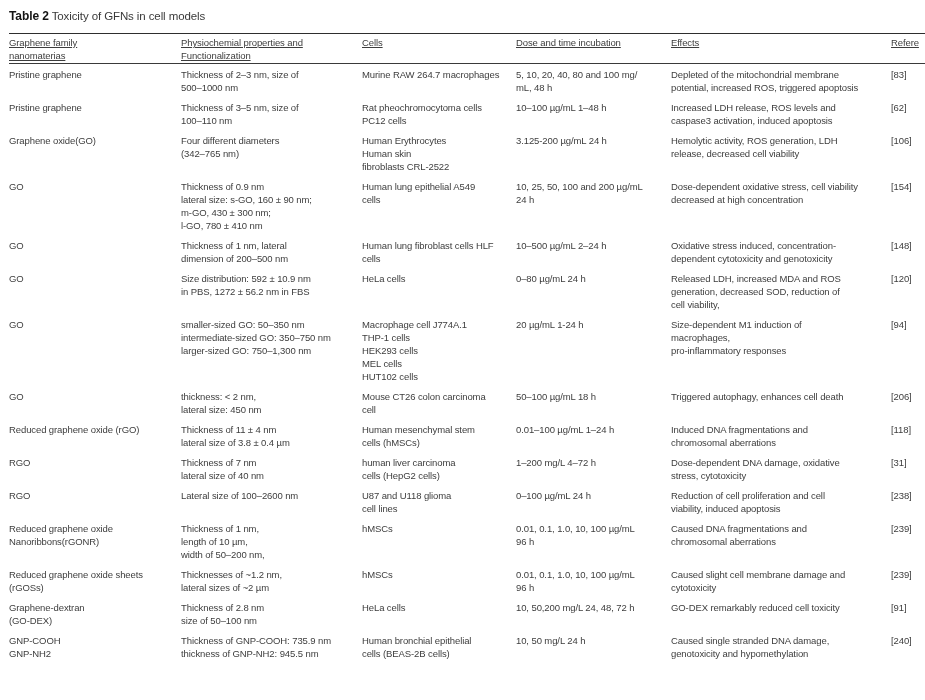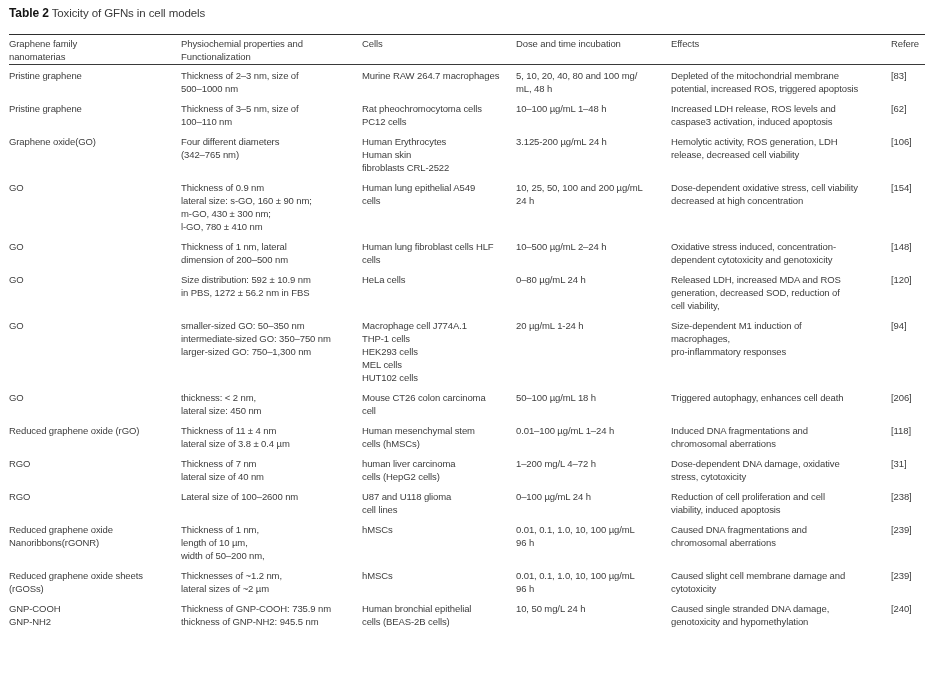--- a/index.html
+++ b/index.html
@@ -13,40 +13,41 @@
     overflow: hidden;
     font-family: "Liberation Sans", sans-serif;
     color: #3d3d3d;
     -webkit-font-smoothing: antialiased;
   }
   .page {
     padding: 6px 0 0 9px;
   }
   .table-title {
     font-size: 11.5px;
-    line-height: 14px;
+    line-height: 20px;
     color: #3a3a3a;
-    margin: 0 0 14px 0;
+    margin: 0 0 7px 0;
     letter-spacing: -0.1px;
   }
   .table-title .bold {
     font-weight: 700;
     color: #141414;
     font-size: 12px;
   }
   table.data-table {
     border-collapse: collapse;
     table-layout: fixed;
     width: 916px;
     border-top: 1.5px solid #2e2e2e;
   }
   thead th {
     border-bottom: 1.2px solid #3a3a3a;
     padding: 2px 8px 1px 0;
     font-weight: 400;
+    text-decoration: underline;
   }
   th, td {
     vertical-align: top;
     text-align: left;
     font-size: 9.5px;
     line-height: 13px;
     letter-spacing: -0.1px;
     white-space: pre;
     padding: 4px 8px 3px 0;
     overflow: visible;
@@ -230,20 +231,30 @@
           <td>Thicknesses of ~1.2 nm,
 lateral sizes of ~2 µm</td>
           <td>hMSCs</td>
           <td>0.01, 0.1, 1.0, 10, 100 µg/mL
 96 h</td>
           <td>Caused slight cell membrane damage and
 cytotoxicity</td>
           <td>[239]</td>
         </tr>
         <tr>
+          <td>Graphene-dextran
+(GO-DEX)</td>
+          <td>Thickness of 2.8 nm
+size of 50–100 nm</td>
+          <td>HeLa cells</td>
+          <td>10, 50,200 mg/L 24, 48, 72 h</td>
+          <td>GO-DEX remarkably reduced cell toxicity</td>
+          <td>[91]</td>
+        </tr>
+        <tr>
           <td>GNP-COOH
 GNP-NH2</td>
           <td>Thickness of GNP-COOH: 735.9 nm
 thickness of GNP-NH2: 945.5 nm</td>
           <td>Human bronchial epithelial
 cells (BEAS-2B cells)</td>
           <td>10, 50 mg/L 24 h</td>
           <td>Caused single stranded DNA damage,
 genotoxicity and hypomethylation</td>
           <td>[240]</td>

